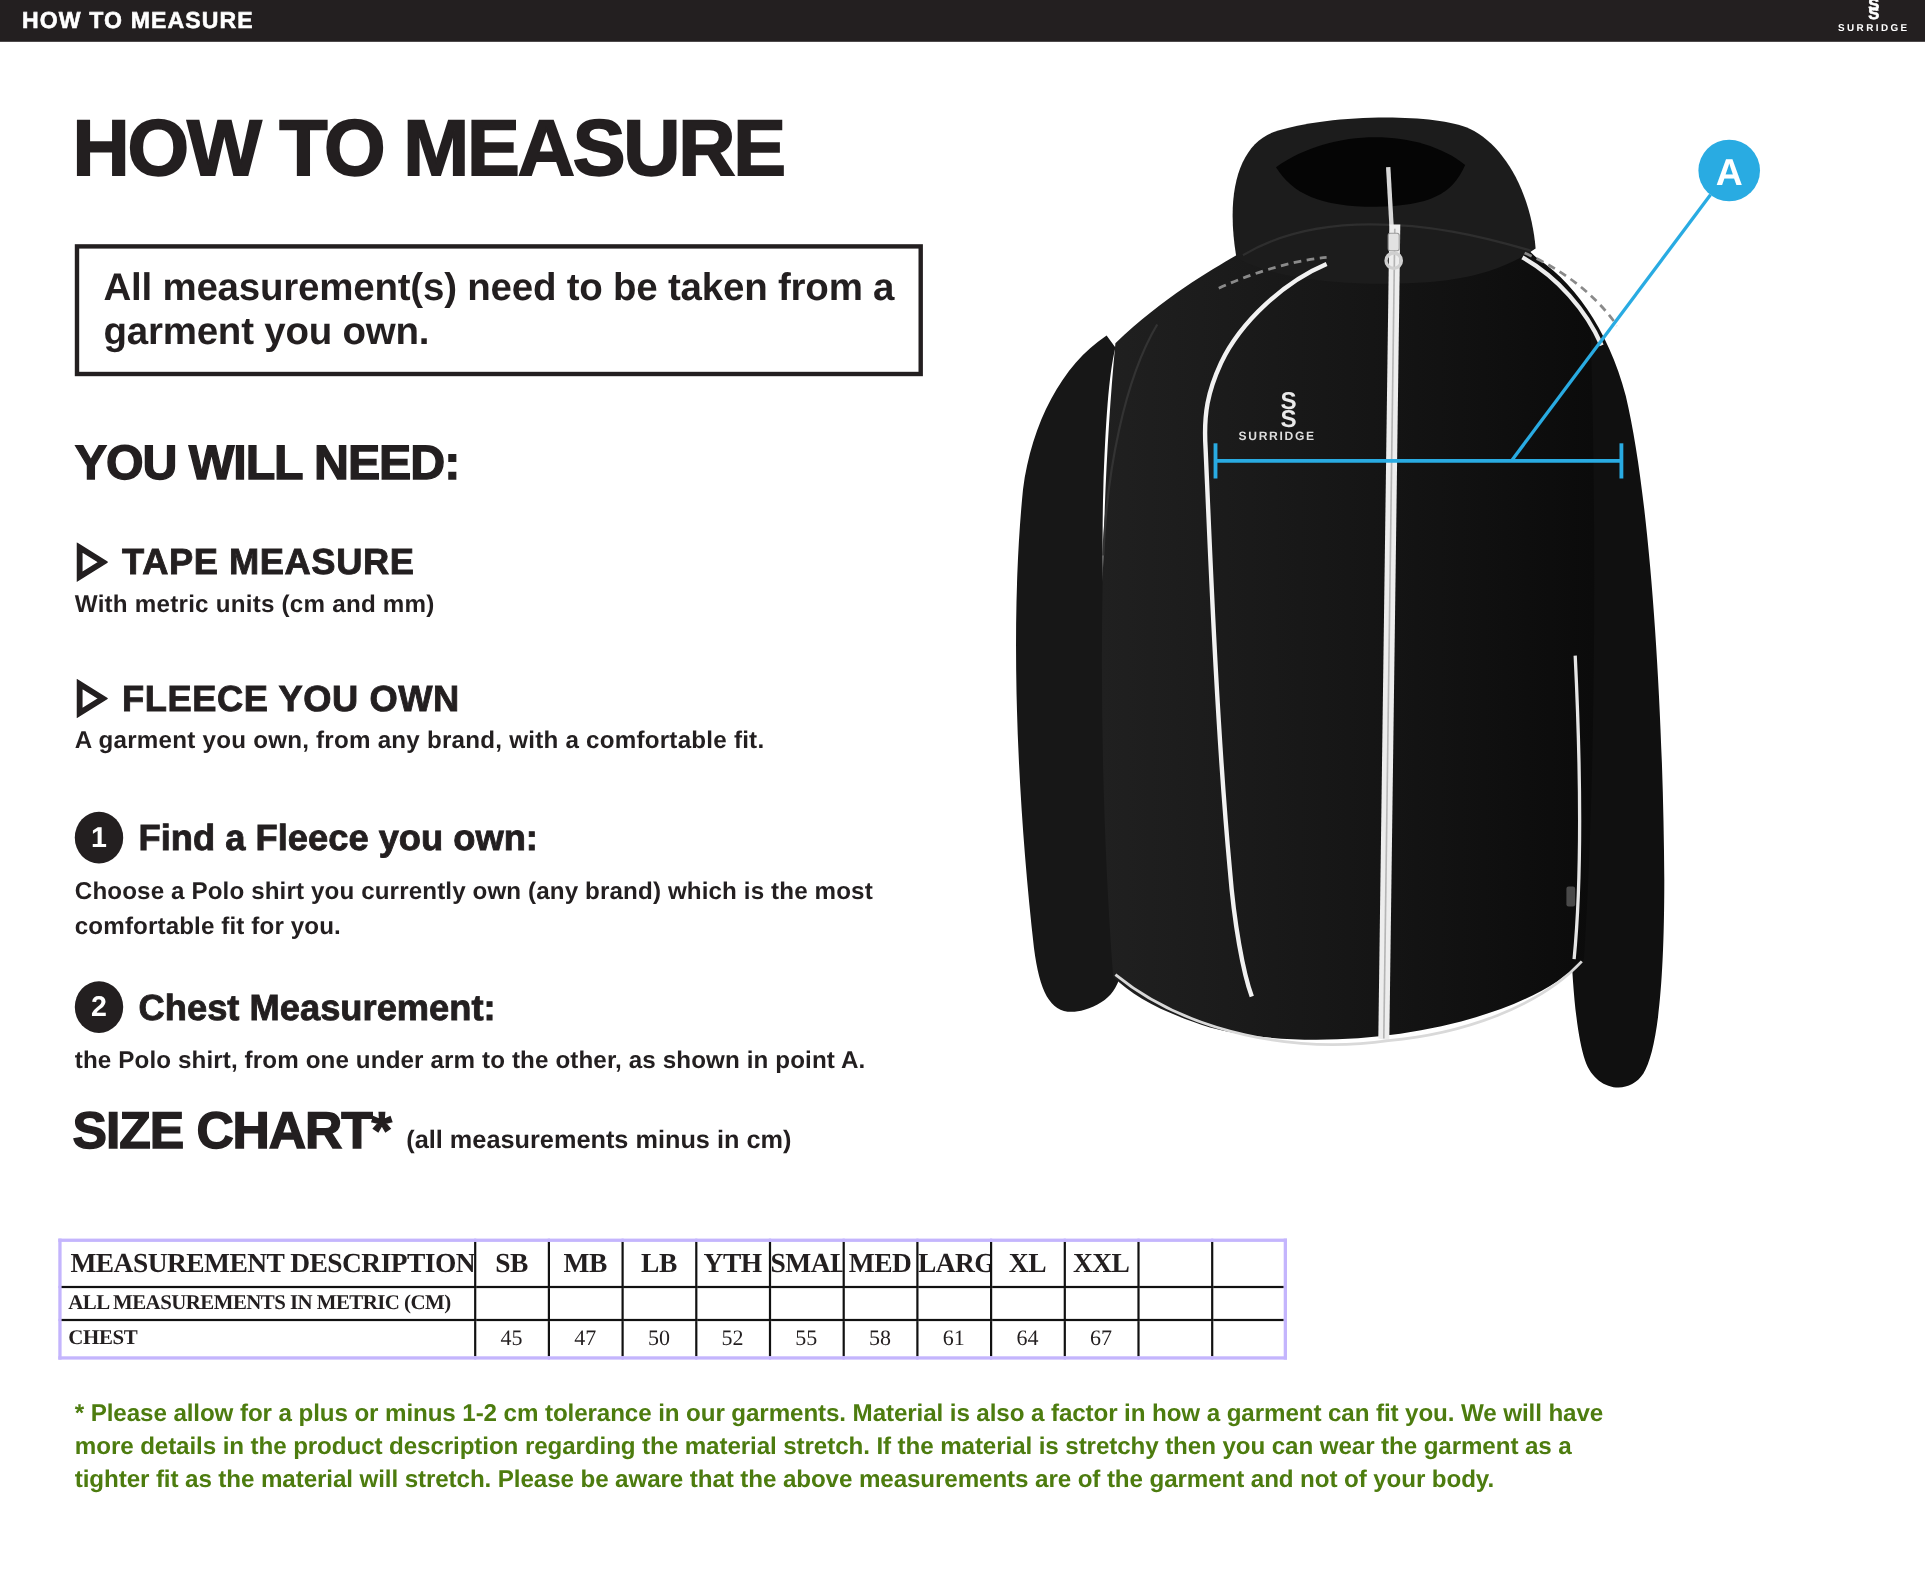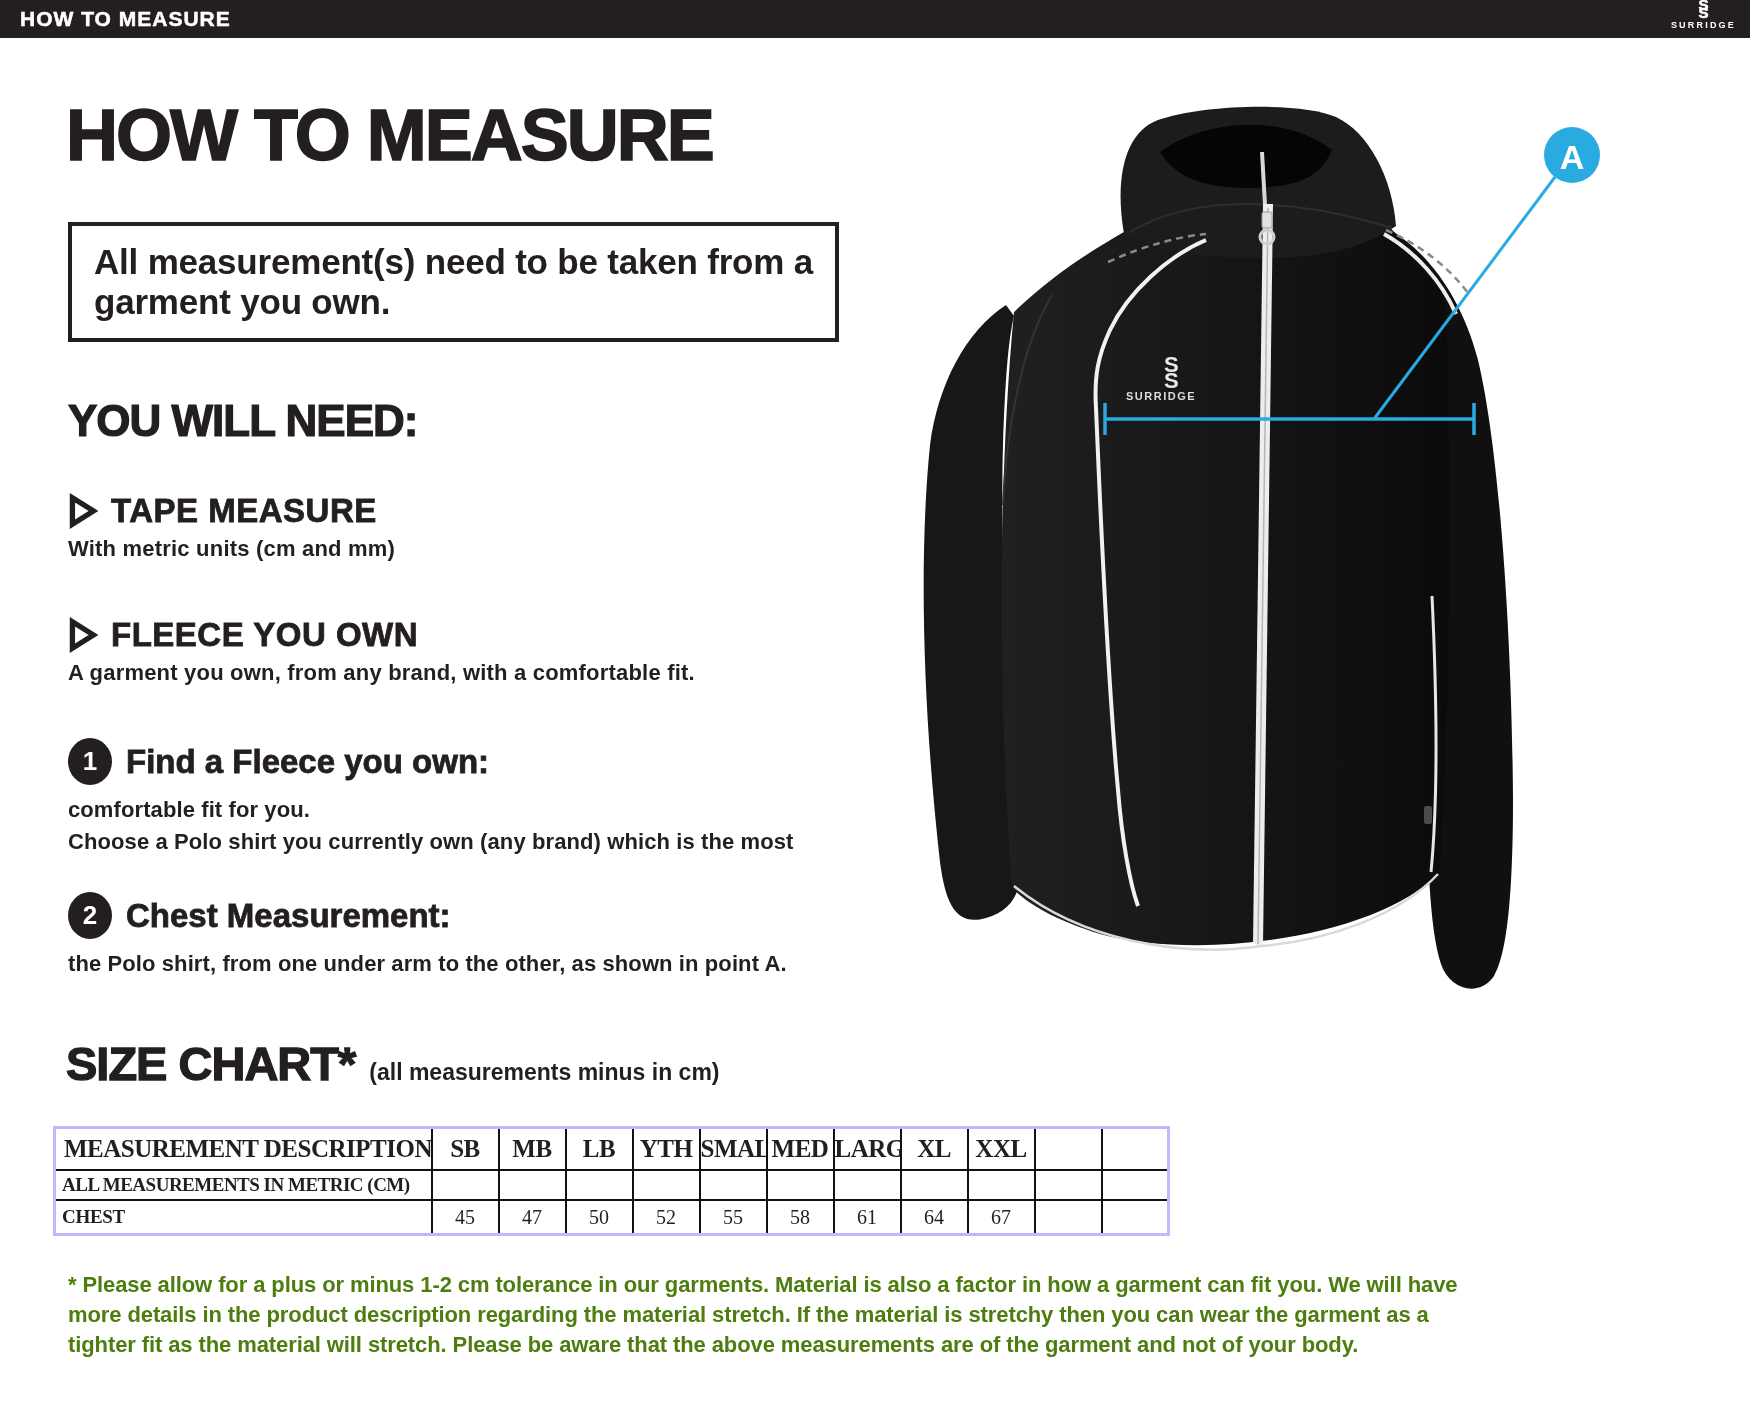--- a/index.html
+++ b/index.html
@@ -29,21 +29,21 @@
   
   .step{position:absolute;left:68px;}
   .step.first{top:738px;}
   .step.second{top:892px;}
   .step-head{display:flex;align-items:center;gap:14px;}
   .step-num{width:44px;height:47px;background:#231f20;border-radius:50%;color:#fff;font-size:26px;font-weight:700;
             display:flex;align-items:center;justify-content:center;flex:0 0 auto;}
   .step-title{font-size:33px;font-weight:700;-webkit-text-stroke:.8px #231f20;}
   .step-desc{margin-top:9px;font-size:22px;font-weight:700;line-height:32px;letter-spacing:.1px;}
   
-  .size-chart-head{position:absolute;left:66px;top:1036px;display:flex;align-items:baseline;gap:14px;}
+  .size-chart-head{position:absolute;left:66px;top:1000px;display:flex;align-items:baseline;gap:14px;}
   .size-chart-title{font-size:47px;font-weight:700;letter-spacing:-1px;-webkit-text-stroke:1.3px #231f20;}
   .size-chart-sub{font-size:23px;font-weight:700;}
   table.size-table{position:absolute;left:53px;top:1126px;width:1114px;border-collapse:collapse;table-layout:fixed;
                    border:3px solid #c4b5fd;font-family:Liberation Serif, serif;}
   .size-table th,.size-table td{border:2px solid #111;padding:0;overflow:hidden;white-space:nowrap;}
   .size-table .hrow th{height:40px;font-size:25px;font-weight:700;letter-spacing:-.5px;text-align:center;}
   .size-table th.col-desc{width:377px;text-align:left;padding-left:8px;}
   .size-table col.size-col{width:67px;}
   .size-table .mrow td{height:28px;font-size:19px;font-weight:700;letter-spacing:-.5px;text-align:left;padding-left:6px;}
   .size-table .crow td{height:32px;font-size:20px;font-weight:400;text-align:center;}
@@ -92,22 +92,22 @@
   </div>
   <div class="need-desc">A garment you own, from any brand, with a comfortable fit.</div>
 </div>
 
 <div class="step first">
   <div class="step-head">
     <span class="step-num">1</span>
     <span class="step-title">Find a Fleece you own:</span>
   </div>
   <div class="step-desc">
+    <div>Choose a Polo shirt you currently own (any brand) which is the most</div>
     <div>comfortable fit for you.</div>
-    <div>Choose a Polo shirt you currently own (any brand) which is the most</div>
   </div>
 </div>
 
 <div class="step second">
   <div class="step-head">
     <span class="step-num">2</span>
     <span class="step-title">Chest Measurement:</span>
   </div>
   <div class="step-desc">
     <div>the Polo shirt, from one under arm to the other, as shown in point A.</div>

